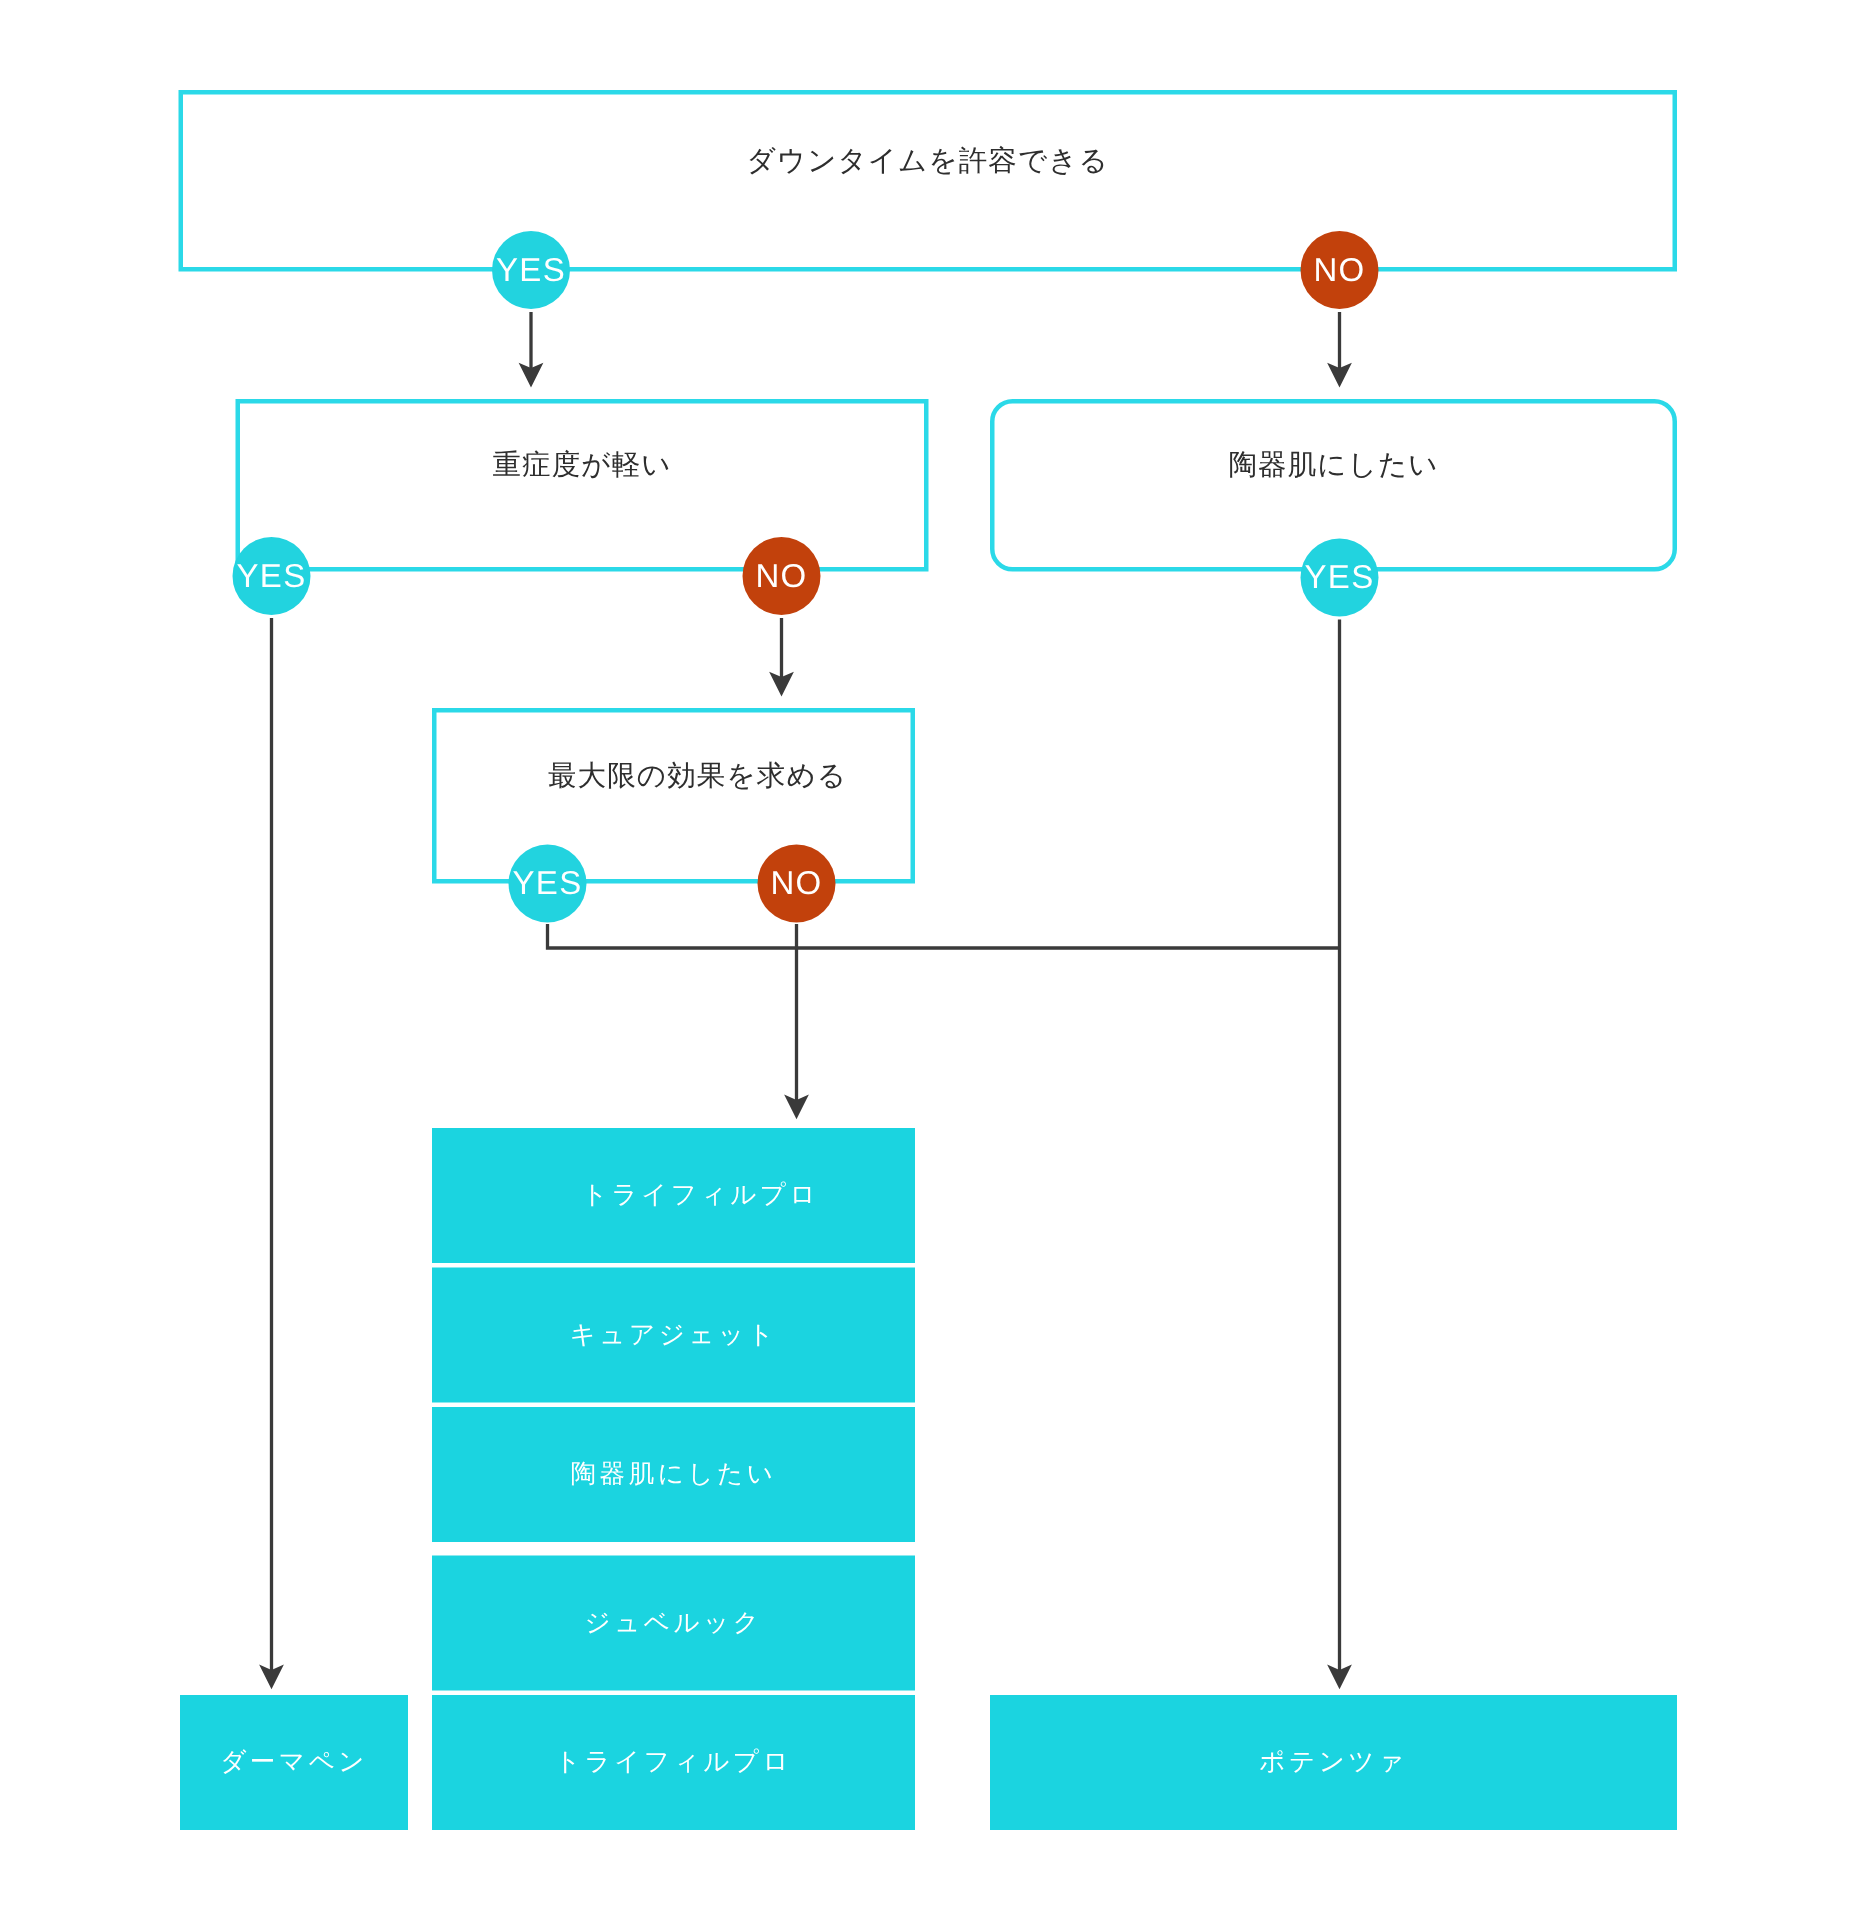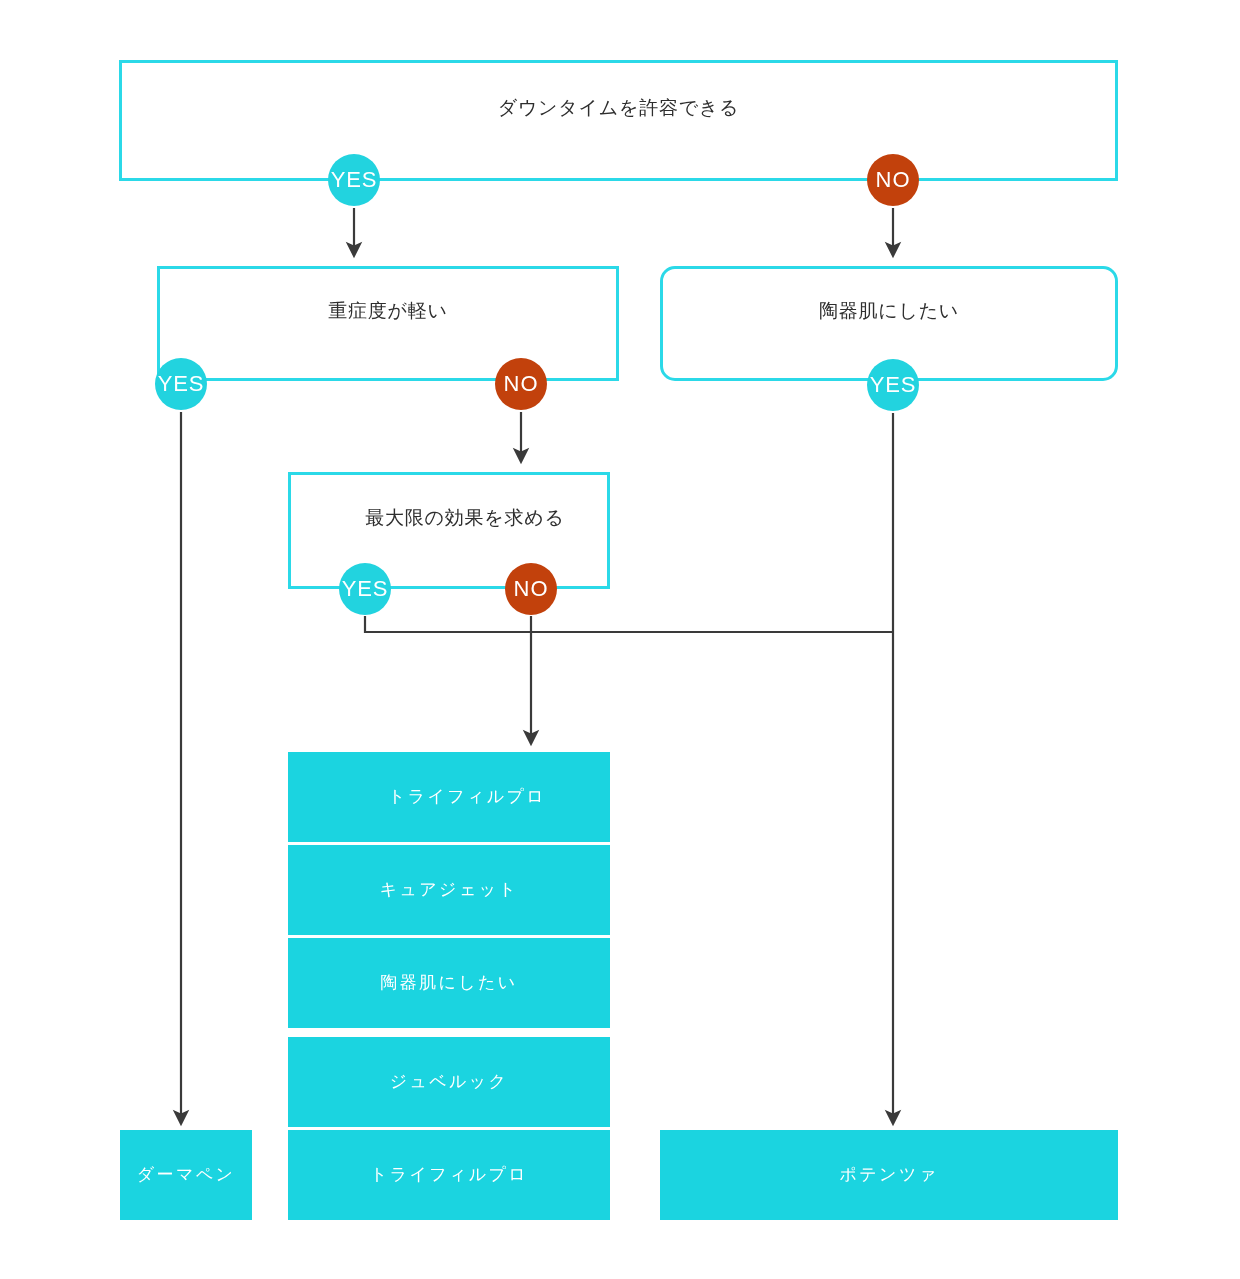--- a/index.html
+++ b/index.html
@@ -158,21 +158,21 @@
   </div>
 
   <div class="rbox" style="left:288px; top:1037px; width:322px; height:90px;">
     <span class="rlabel">ジュベルック</span>
   </div>
 
   <div class="rbox" style="left:288px; top:1130px; width:322px; height:90px;">
     <span class="rlabel">トライフィルプロ</span>
   </div>
 
-  <div class="rbox" style="left:120px; top:1130px; width:132px; height:90px;">
+  <div class="rbox" style="left:120px; top:1130px; width:152px; height:90px;">
     <span class="rlabel">ダーマペン</span>
   </div>
 
   <div class="rbox" style="left:660px; top:1130px; width:458px; height:90px;">
     <span class="rlabel">ポテンツァ</span>
   </div>
 
 </div>
 
 </body></html>

